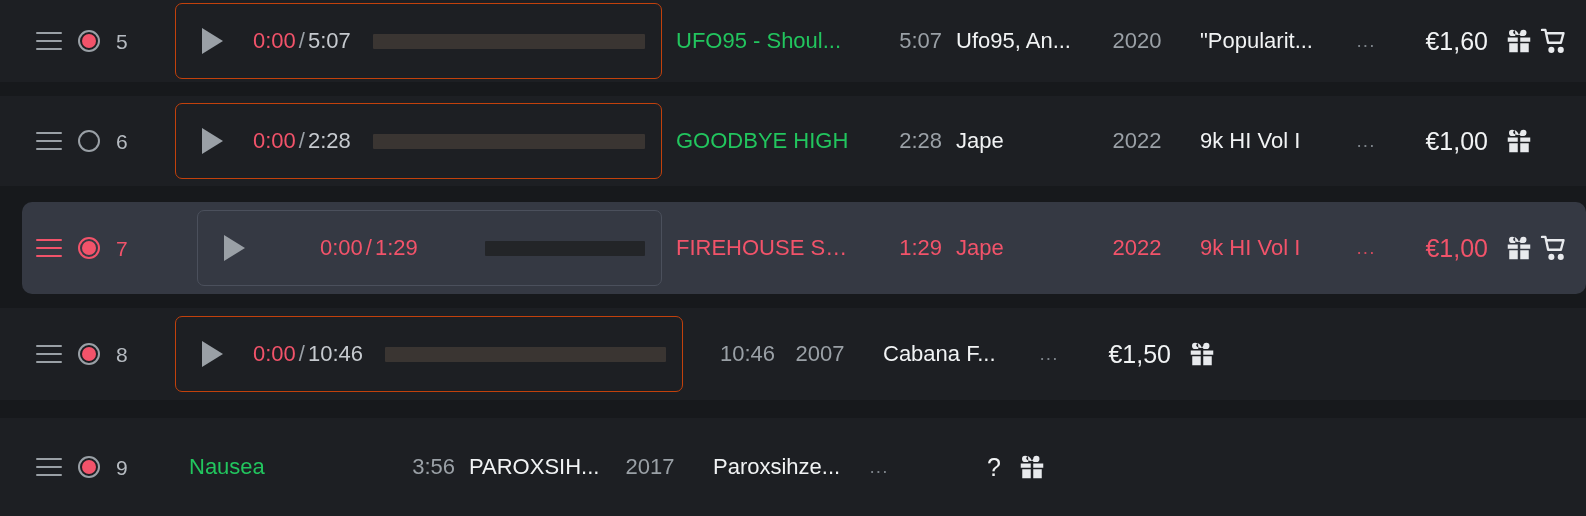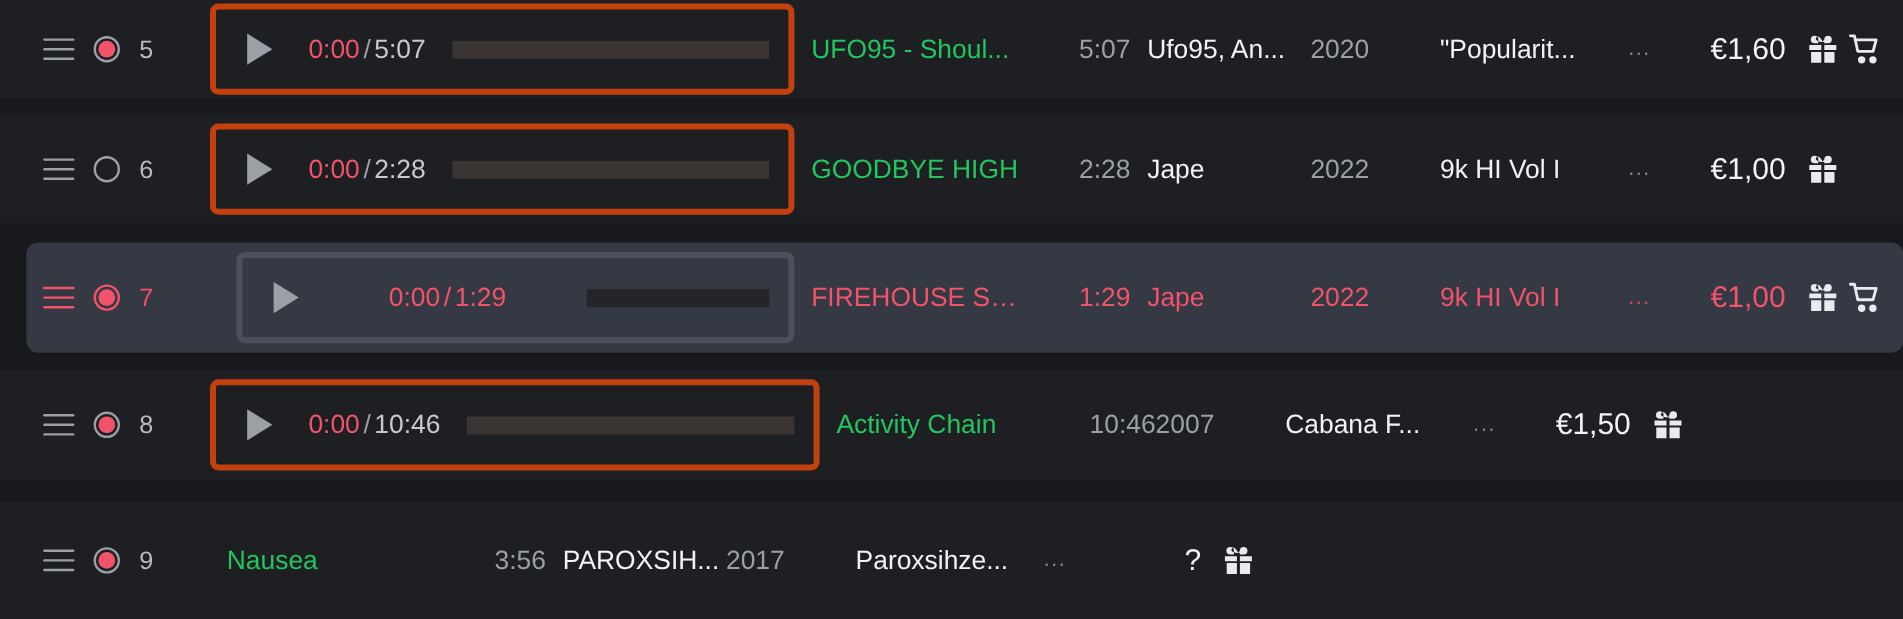--- a/index.html
+++ b/index.html
@@ -100,21 +100,21 @@
     color: #b6bbc1;
     line-height: 1;
     flex: 0 0 auto;
   }
   .row.sel .row-index { color: #f2536a; }
 
   
   .player {
     height: 76px;
     box-sizing: border-box;
-    border: 5px solid #c2410c;
+    border: 1px solid #c2410c;
     border-radius: 7px;
     display: flex;
     align-items: center;
     gap: 0;
     padding: 0 16px 0 26px;
     background: transparent;
   }
   .row.sel .player { border-color: #4b505c; gap: 45px; }
 
   .play-btn {
@@ -175,21 +175,21 @@
     box-sizing: border-box;
     font-size: 22px;
     color: #f1f3f4;
     white-space: nowrap;
     overflow: hidden;
     text-overflow: ellipsis;
   }
   .year {
     width: 90px;
     min-width: 90px;
-    text-align: left;
+    text-align: center;
     font-size: 22px;
     color: #9aa0a6;
     white-space: nowrap;
   }
   .album {
     width: 160px;
     min-width: 160px;
     padding-left: 18px;
     box-sizing: border-box;
     font-size: 22px;
@@ -368,21 +368,20 @@
           <i></i>
         </span>
         <span class="state-dot filled"></span>
         <span class="row-index">8</span>
       </div>
       <div class="player" style="width:508px">
         <span class="play-btn"></span>
         <span class="time"><span class="cur">0:00</span><span class="sep">/</span><span class="dur">10:46</span></span>
         <span class="progress"></span>
       </div>
-      <div class="title">Activity Chain</div>
       <div class="dur-col">10:46</div>
       <div class="year">2007</div>
       <div class="album">Cabana F...</div>
       <div class="more">...</div>
       <div class="price">€1,50</div>
       <div class="actions">
         <span class="icon-btn">
           <svg viewBox="0 0 24 24" fill="currentColor" aria-hidden="true">
             <path d="M11 8H6.5a2.5 2.5 0 1 1 2.5-2.5V8zm2 0V5.5A2.5 2.5 0 1 1 15.5 8H13zM12 7.2c-.4-1-1.3-2.6-2.2-3.2a1.4 1.4 0 1 0-1.5 2.3c.9.5 2.6.8 3.7.9zm0 0c.4-1 1.3-2.6 2.2-3.2a1.4 1.4 0 1 1 1.5 2.3c-.9.5-2.6.8-3.7.9z"></path>
             <path d="M3 9.2h8v3.3H3V9.2zM13 9.2h8v3.3h-8V9.2z"></path>

